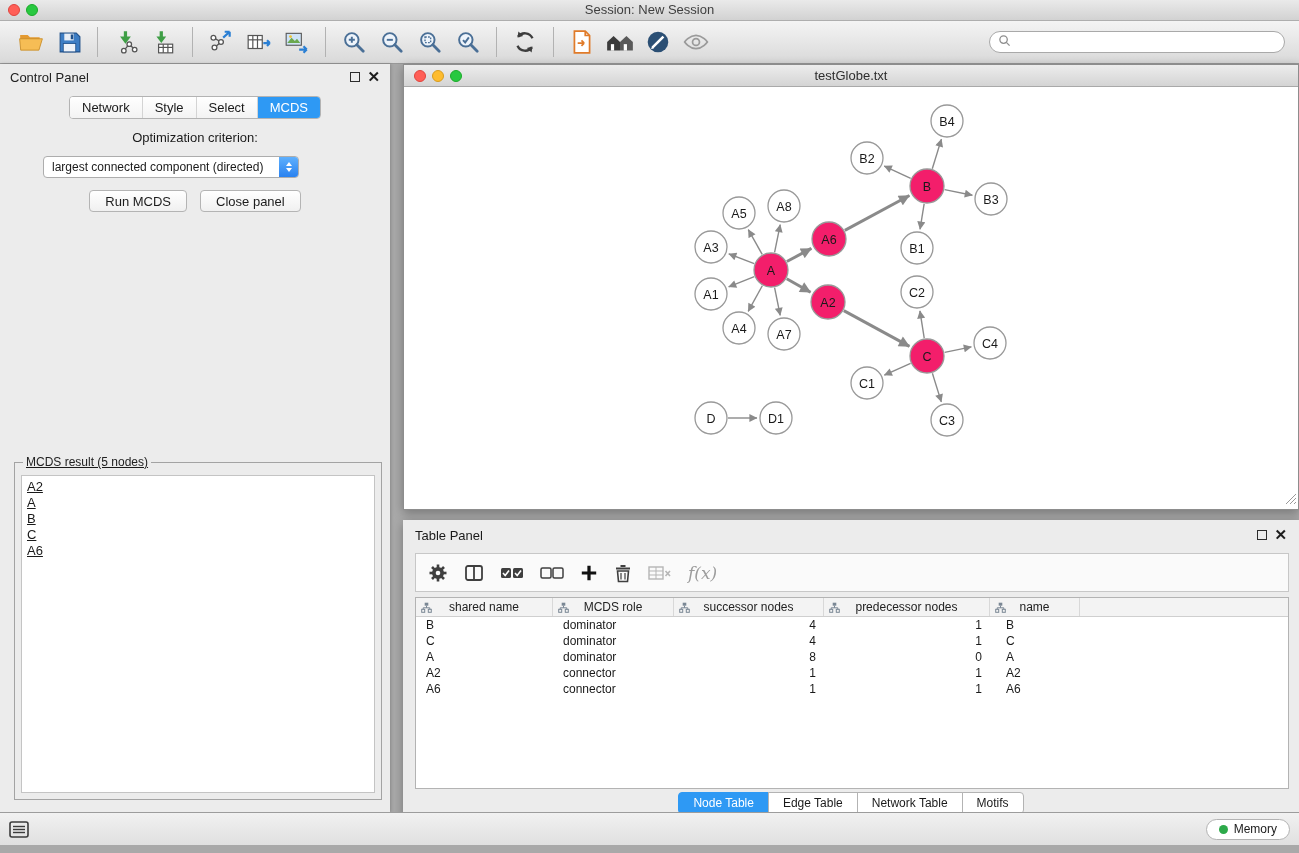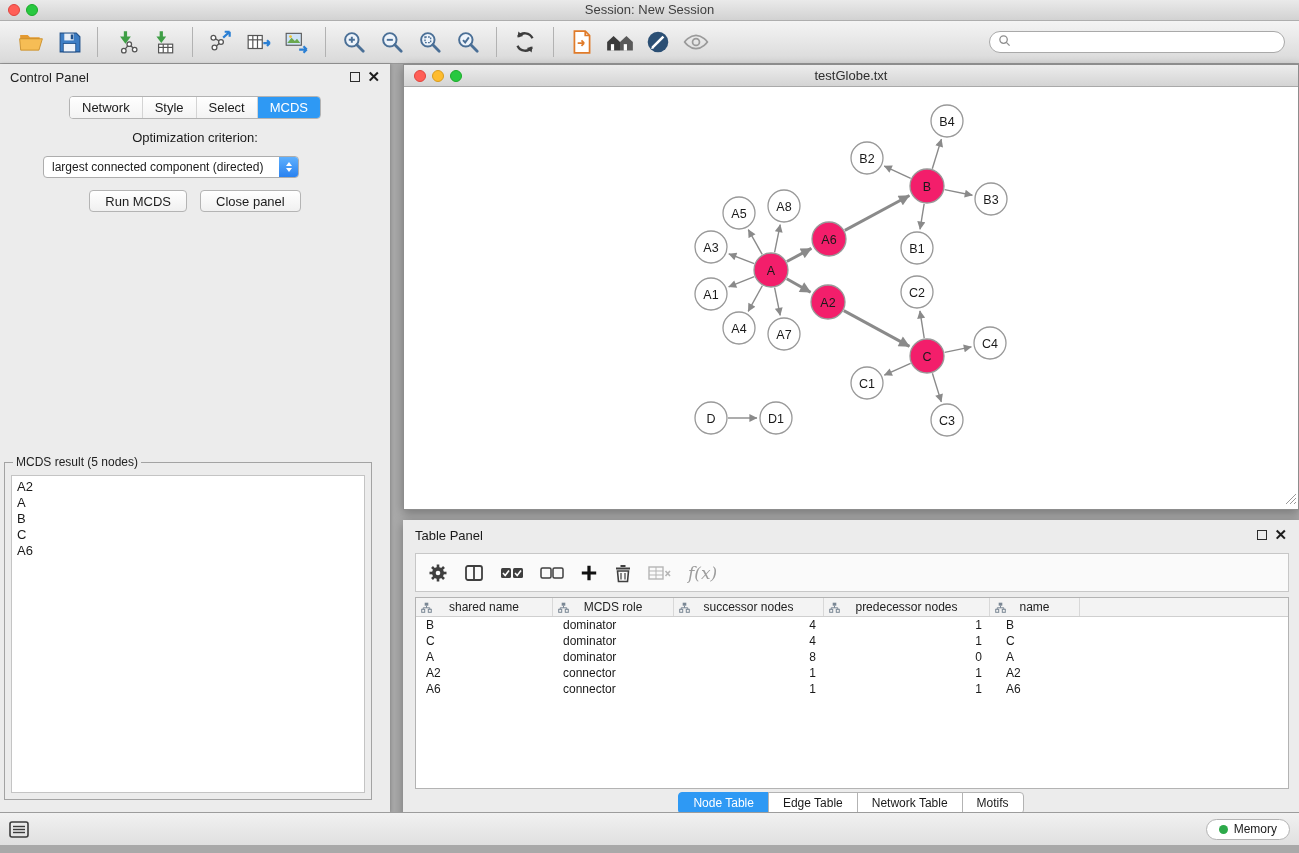--- a/index.html
+++ b/index.html
@@ -34,21 +34,21 @@
   .seg-tab:first-child{border-left:none;}
   .seg-tab.active{background:#2e99f4;color:#fff;}
   .opt-label{position:absolute;top:66px;width:100%;text-align:center;font-size:13px;}
   .dropdown{position:absolute;top:92px;left:43px;width:256px;height:22px;background:#fff;border:1px solid #adadad;border-radius:4px;font-size:12px;display:flex;align-items:center;padding-left:8px;position:absolute;}
   .dd-stepper{position:absolute;right:0;top:0;bottom:0;width:19px;background:linear-gradient(#5fb0fd,#2a82f0);border-radius:0 3px 3px 0;display:flex;flex-direction:column;align-items:center;justify-content:center;gap:2px;}
   .dd-stepper i{display:block;width:0;height:0;border-left:3.5px solid transparent;border-right:3.5px solid transparent;}
   .dd-stepper .up{border-bottom:4.5px solid #fff;}
   .dd-stepper .dn{border-top:4.5px solid #fff;}
   .cp-buttons{position:absolute;top:126px;width:100%;display:flex;justify-content:center;gap:13px;}
   .mac-btn{background:linear-gradient(#ffffff,#f0f0f0);border:1px solid #b4b4b4;border-radius:4px;font-size:13px;font-family:inherit;padding:2px 15px;height:22px;color:#1c1c1c;}
-  .result-box{position:absolute;left:4px;top:391px;width:368px;height:345px;border:1px solid #a3a3a3;padding:6px;background:#ececec;}
+  .result-box{position:absolute;left:14px;top:391px;width:368px;height:345px;border:1px solid #a3a3a3;padding:6px;background:#ececec;text-decoration:underline;}
   .result-box legend{font-size:12px;padding:0 3px;margin-left:2px;color:#222;}
   .result-inner{width:100%;height:100%;background:#fff;border:1px solid #c4c4c4;overflow:auto;padding:3px 5px;font-size:13px;}
   .result-item{line-height:16px;}
 
   
   .net-window{position:absolute;left:403px;top:0;width:896px;height:446px;background:#fff;border:1px solid #8d8d8d;box-shadow:0 3px 10px rgba(0,0,0,.3);}
   .net-titlebar{position:relative;height:22px;background:linear-gradient(#ededed,#d4d4d4);border-bottom:1px solid #a9a9a9;}
   .net-titlebar .title{position:absolute;width:100%;text-align:center;line-height:21px;font-size:13px;color:#2e2e2e;}
   .nlight{position:absolute;top:5px;width:12px;height:12px;border-radius:50%;}
   .nlight.red{left:10px;background:#ff5f57;border:1px solid #e0443e;}

